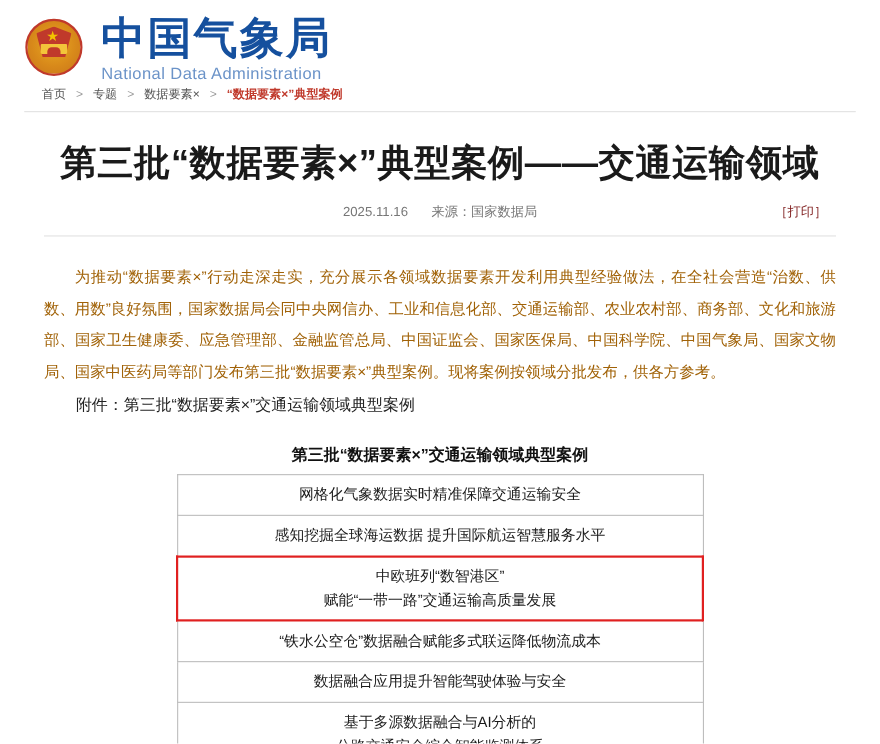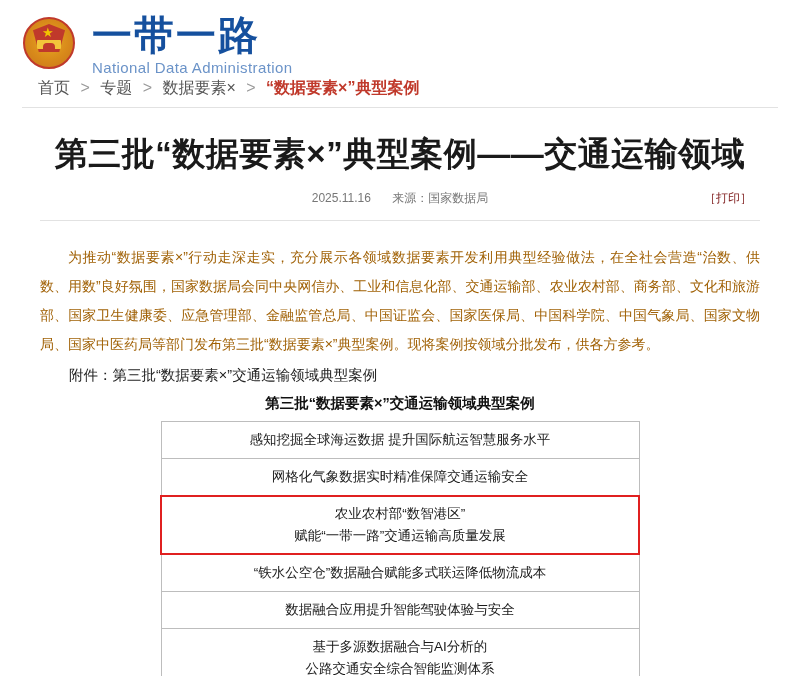--- a/index.html
+++ b/index.html
@@ -87,21 +87,21 @@
   .brand-en {
     font-size: 15px;
     line-height: 20px;
     color: #6b93c8;
     letter-spacing: 0.4px;
   }
 
   
   .breadcrumb {
     padding: 6px 0 8px 38px;
-    font-size: 16px;
+    font-size: 11px;
     color: #555;
   }
   .breadcrumb a {
     color: #555;
     text-decoration: none;
   }
   .breadcrumb .sep {
     color: #999;
     margin: 0 6px;
   }
@@ -166,21 +166,21 @@
     font-size: 14.5px;
     line-height: 29px;
     color: #222;
   }
 
   .table-caption {
     text-align: center;
     font-weight: bold;
     font-size: 14.5px;
     color: #111;
-    margin-top: 4px;
+    margin-top: 20px;
   }
 
   
   .case-table {
     width: 480px;
     margin: 8px auto 0 auto;
     border-collapse: collapse;
     position: relative;
   }
   .case-table td {
@@ -205,21 +205,21 @@
 <div class="page">
 
   <div class="site-header">
     <div class="emblem">
       <div class="ring"></div>
       <div class="shield"></div>
       <div class="star">★</div>
       <div class="gate"></div>
     </div>
     <div class="brand">
-      <div class="brand-cn">一带一路</div>
+      <div class="brand-cn">中国气象局</div>
       <div class="brand-en">National Data Administration</div>
     </div>
   </div>
 
   <div class="breadcrumb">
     <a href="#">首页</a>
     <span class="sep">&gt;</span>
     <a href="#">专题</a>
     <span class="sep">&gt;</span>
     <a href="#">数据要素×</a>
@@ -245,28 +245,28 @@
       <p>为推动“数据要素×”行动走深走实，充分展示各领域数据要素开发利用典型经验做法，在全社会营造“治数、供数、用数”良好氛围，国家数据局会同中央网信办、工业和信息化部、交通运输部、农业农村部、商务部、文化和旅游部、国家卫生健康委、应急管理部、金融监管总局、中国证监会、国家医保局、中国科学院、中国气象局、国家文物局、国家中医药局等部门发布第三批“数据要素×”典型案例。现将案例按领域分批发布，供各方参考。</p>
     </div>
 
     <div class="attach-line">附件：第三批“数据要素×”交通运输领域典型案例</div>
 
     <div class="table-caption">第三批“数据要素×”交通运输领域典型案例</div>
 
     <table class="case-table">
       <tbody>
         <tr>
+          <td>网格化气象数据实时精准保障交通运输安全</td>
+        </tr>
+        <tr>
           <td>感知挖掘全球海运数据 提升国际航运智慧服务水平</td>
-        </tr>
-        <tr>
-          <td>网格化气象数据实时精准保障交通运输安全</td>
         </tr>
         <tr class="highlight">
           <td class="two-line">
-            <div>农业农村部“数智港区”</div>
+            <div>中欧班列“数智港区”</div>
             <div>赋能“一带一路”交通运输高质量发展</div>
           </td>
         </tr>
         <tr>
           <td>“铁水公空仓”数据融合赋能多式联运降低物流成本</td>
         </tr>
         <tr>
           <td>数据融合应用提升智能驾驶体验与安全</td>
         </tr>
         <tr>

